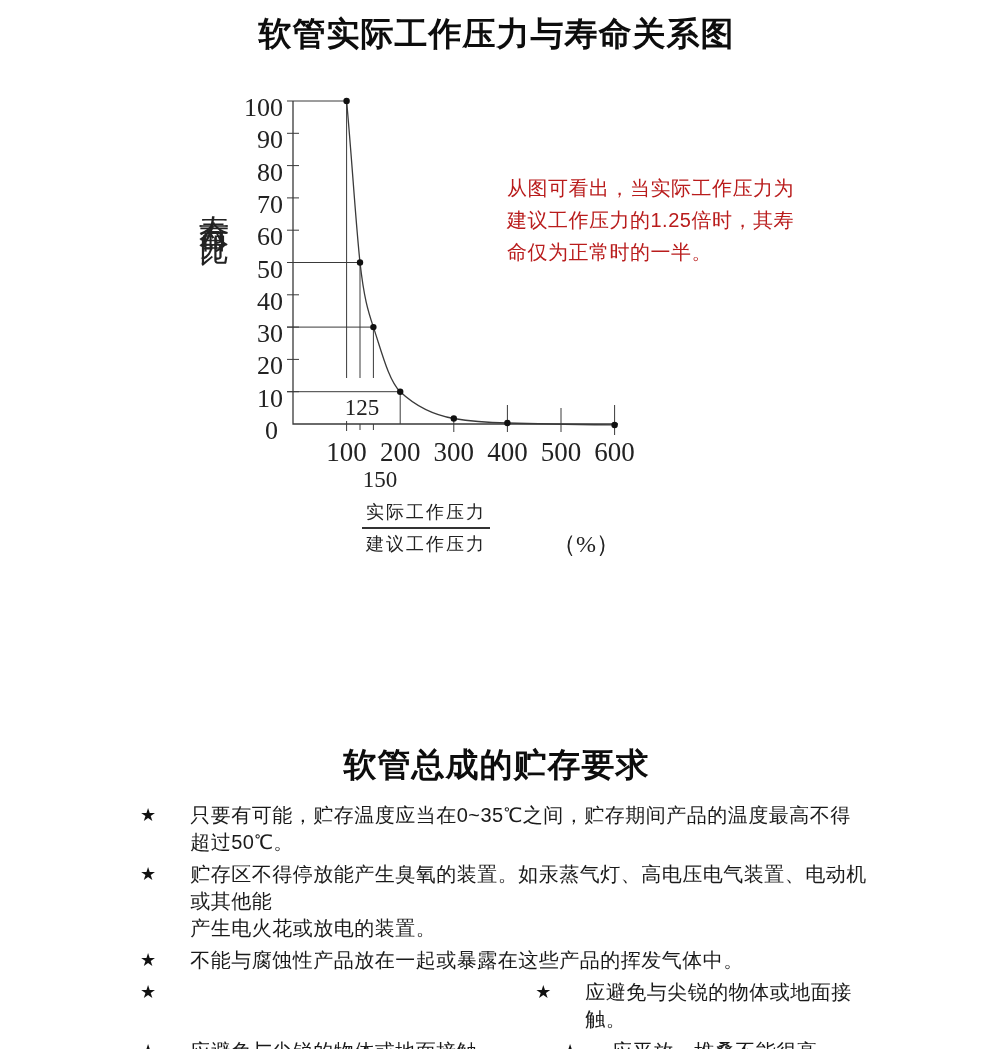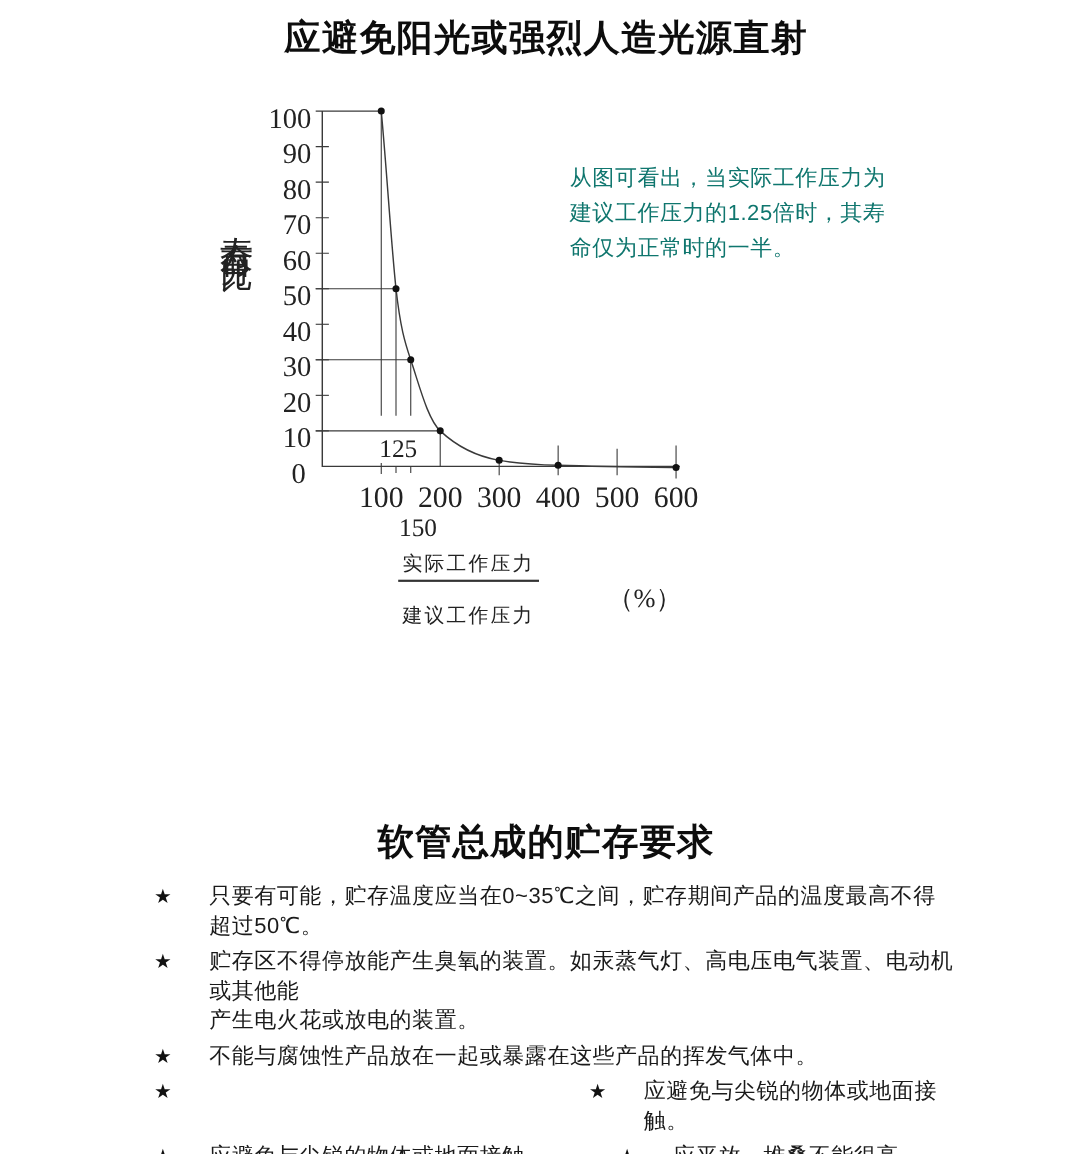--- a/index.html
+++ b/index.html
@@ -21,35 +21,35 @@
   .minor-label { font-size: 23px; text-anchor: middle; }
 
   #y-axis-title {
     position: absolute; left: 193px; top: 192px;
     writing-mode: vertical-rl; text-orientation: upright;
     font-family: "Liberation Serif", "DejaVu Serif", serif;
     font-size: 30px; letter-spacing: 5px; color: #222;
   }
 
   #chart-annotation {
-    position: absolute; left: 507px; top: 146px; width: 400px;
+    position: absolute; left: 507px; top: 172px; width: 400px;
     font-size: 20px; line-height: 32px; font-weight: 500;
-    color: #0f766e; white-space: pre-line; letter-spacing: 0.5px; margin-left: 11px;
+    color: #b91c1c; white-space: pre-line; letter-spacing: 0.5px;
   }
 
   #fraction-label {
     position: absolute; left: 362px; top: 500px;
     font-family: "Liberation Serif", "DejaVu Serif", serif;
     font-size: 18px; color: #222; text-align: center;
   }
   #fraction-label .numerator {
     display: block; padding: 0 4px 3px 4px; letter-spacing: 2px;
     border-bottom: 2px solid #333;
   }
-  #fraction-label .denominator { display: block; padding-top: 18px; letter-spacing: 2px; }
+  #fraction-label .denominator { display: block; padding-top: 3px; letter-spacing: 2px; }
   #fraction-unit {
     position: absolute; left: 552px; top: 528px;
     font-family: "Liberation Serif", "DejaVu Serif", serif;
     font-size: 24px; color: #222;
   }
 
   #storage-list {
     position: absolute; left: 140px; top: 802px; width: 730px;
     font-size: 20px; line-height: 27px; color: #1a1a1a;
   }
@@ -58,21 +58,21 @@
   .list-row .list-item { margin-bottom: 5px; }
   .col-left { width: 422px; }
   .star {
     font-size: 18px; line-height: 27px; margin-right: 7px; flex: 0 0 auto; color: #111;
   }
   .item-text { white-space: pre-line; letter-spacing: 0.5px; margin-left: 27px; }
 </style>
 </head>
 <body>
 
-<h1 class="page-title" id="title-chart">应避免阳光或强烈人造光源直射</h1>
+<h1 class="page-title" id="title-chart">软管实际工作压力与寿命关系图</h1>
 
 <svg id="chart-svg" width="520" height="420" viewBox="0 0 520 420">
 
   <g stroke="#3a3a3a" stroke-width="1.3" fill="none">
     <path d="M123,16 V339 H448"></path>
   </g>
 
   <g stroke="#3a3a3a" stroke-width="1">
     <line x1="117" y1="306.7" x2="129" y2="306.7"></line>
     <line x1="117" y1="274.4" x2="129" y2="274.4"></line>

